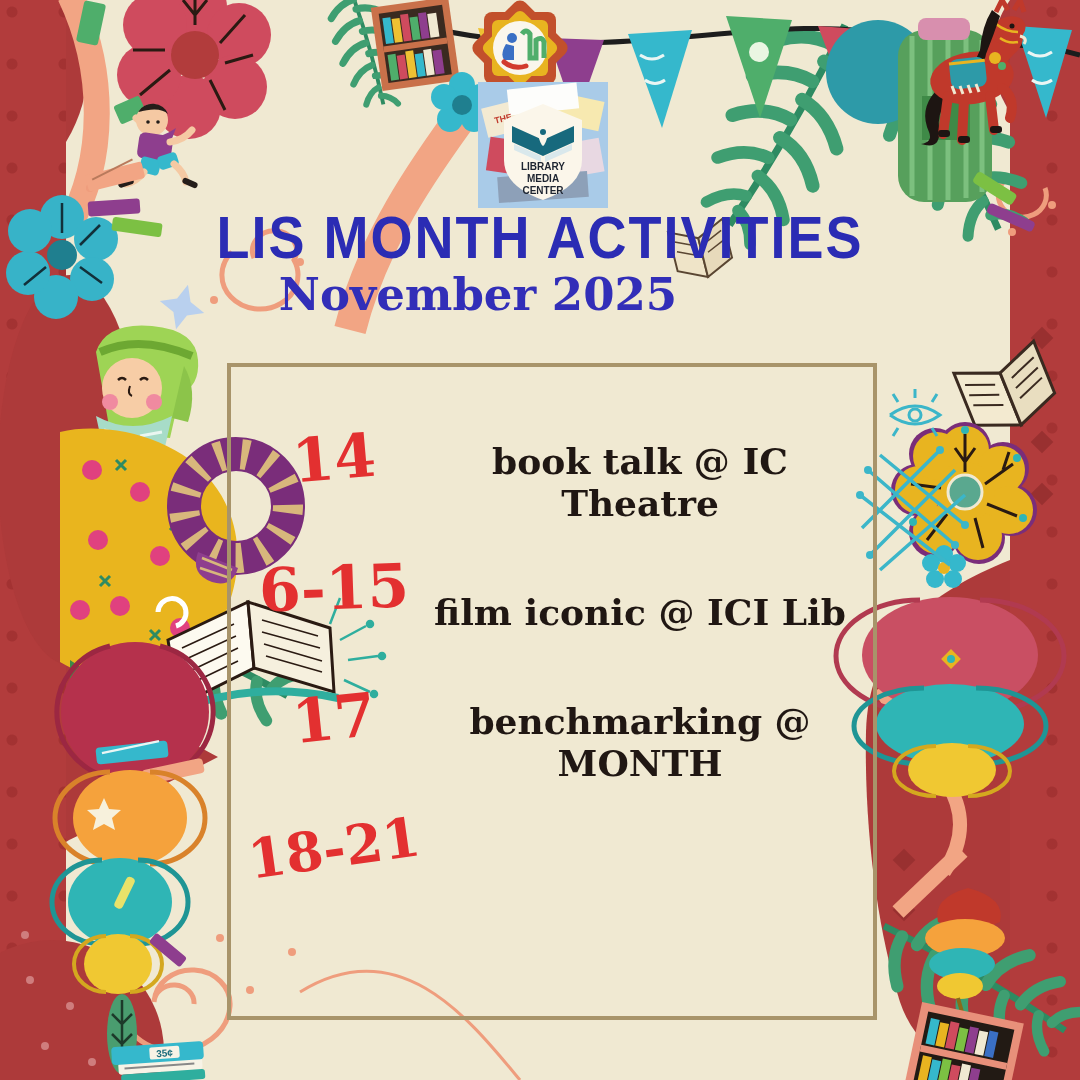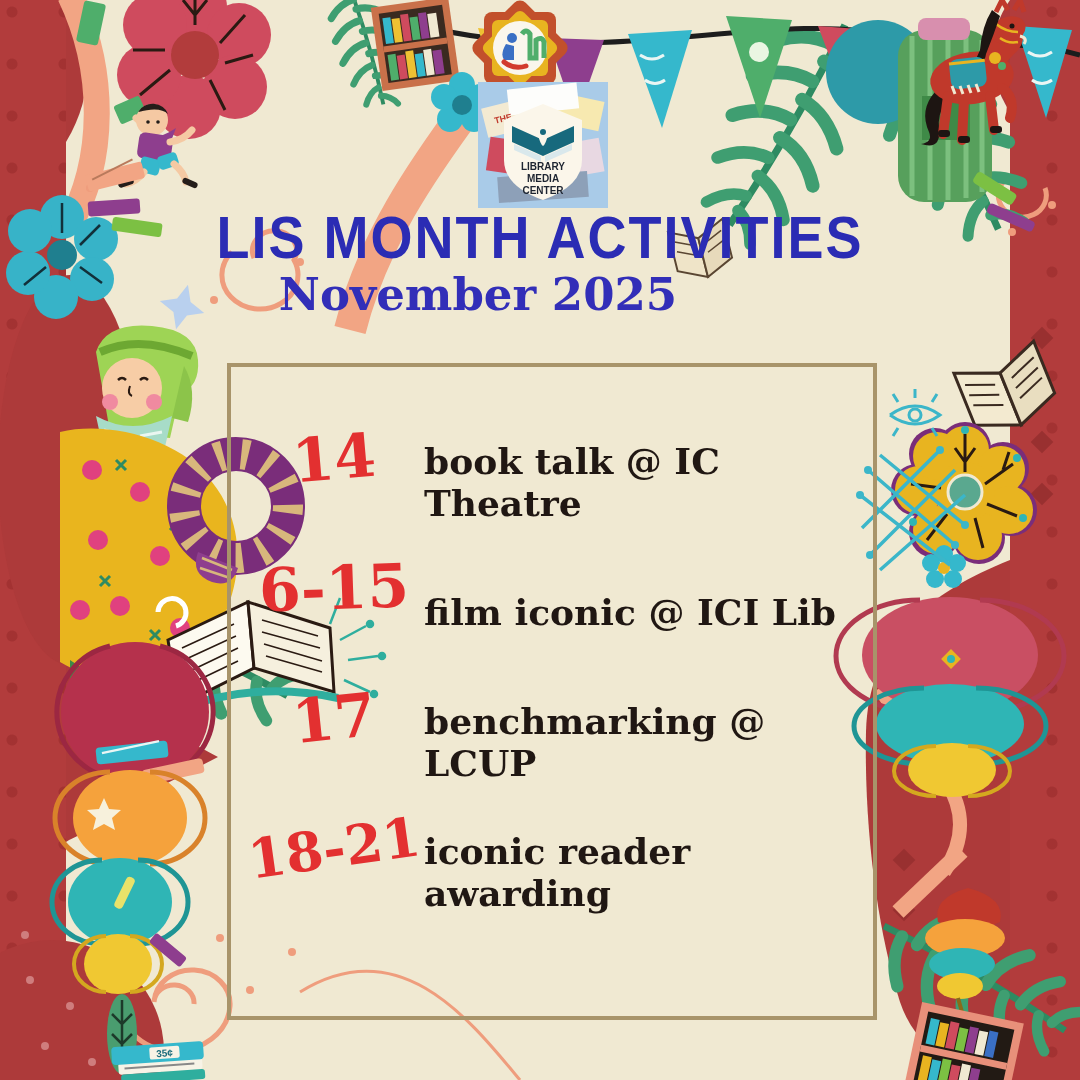--- a/index.html
+++ b/index.html
@@ -35,21 +35,21 @@
   .row{
     position:absolute;left:244px;width:612px;height:96px;z-index:3;
     display:flex;align-items:center;
   }
   .row .date{
     width:180px;text-align:center;flex:0 0 180px;
     font-family:"DejaVu Serif",serif;font-weight:bold;
     font-size:60px;color:#e33030;
   }
   .row .label{
-    flex:1;text-align:left;
+    flex:1;text-align:center;
     font-family:"DejaVu Serif",serif;font-weight:bold;
     font-size:36px;color:#201713;margin-top:47px;
   }
   .r1{top:410px;} .r2{top:540px;} .r3{top:670px;} .r4{top:800px;}
   .r1 .date{transform:rotate(-5deg);}
   .r2 .date{transform:rotate(-2deg);}
   .r3 .date{transform:rotate(-6deg);}
   .r4 .date{transform:rotate(-8deg);font-size:54px;}
 </style>
 </head>
@@ -501,20 +501,19 @@
 <div class="row r1">
   <span class="date">14</span>
   <span class="label">book talk @ IC Theatre</span>
 </div>
 <div class="row r2">
   <span class="date">6-15</span>
   <span class="label">film iconic @ ICI Lib</span>
 </div>
 <div class="row r3">
   <span class="date">17</span>
-  <span class="label">benchmarking @ LCUP</span>
+  <span class="label">benchmarking @ MONTH</span>
 </div>
 <div class="row r4">
   <span class="date">18-21</span>
-  <span class="label">iconic reader awarding</span>
 </div>
 
 </div>
 
 </body></html>

